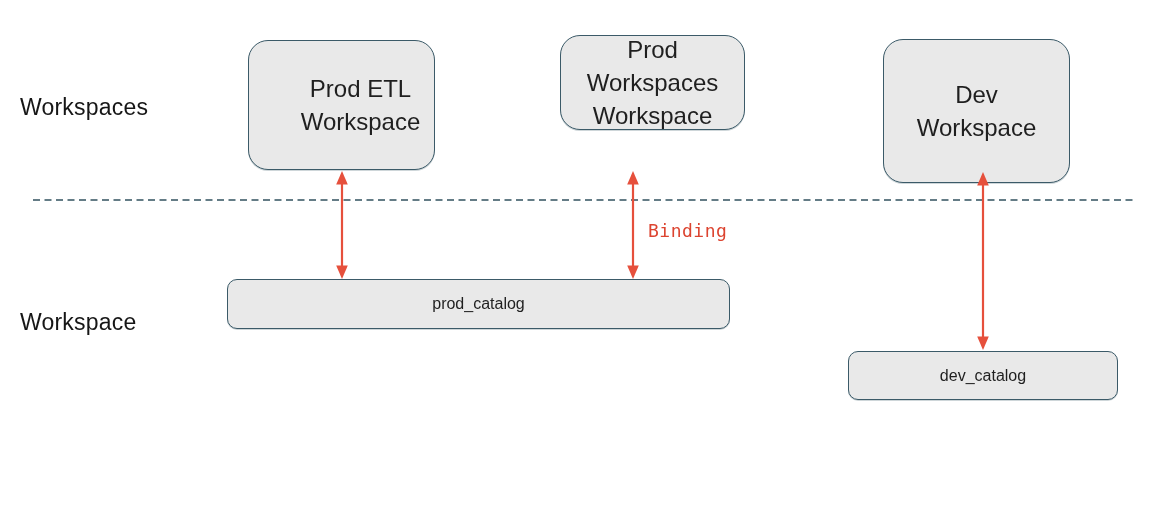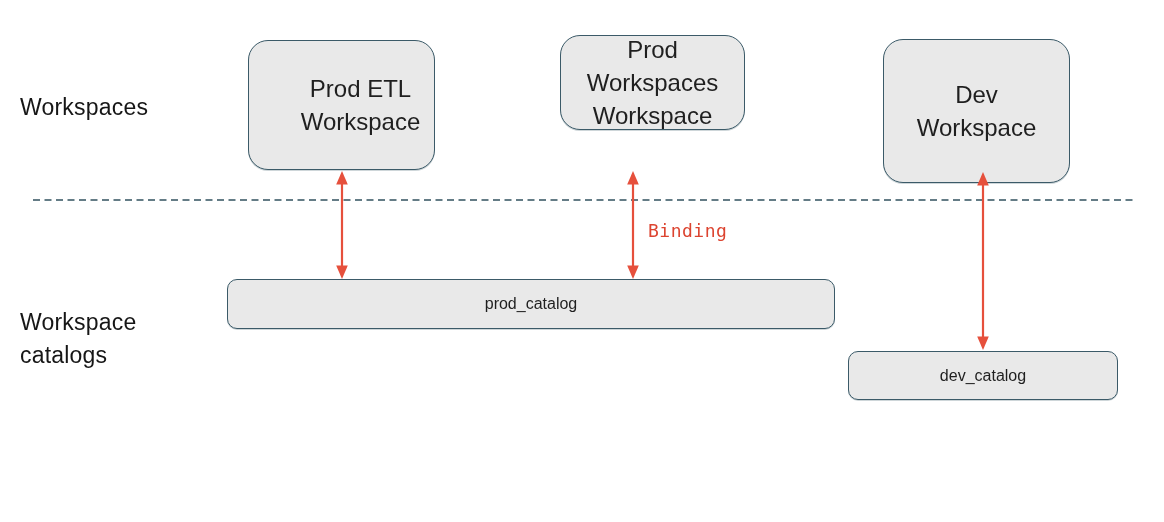--- a/index.html
+++ b/index.html
@@ -53,21 +53,21 @@
     background: var(--box-fill, #e9e9e9);
     border: 1.5px solid var(--box-border, #3b5a68);
     border-radius: 10px;
     display: flex;
     align-items: center;
     justify-content: center;
     color: #1f1f1f;
     font-size: 16px;
     box-shadow: 0 1px 0 rgba(59, 90, 104, 0.25);
   }
-  #cat-prod { left: 227px; top: 279px; width: 608px; height: 50px; }
+  #cat-prod { left: 227px; top: 279px; width: 503px; height: 50px; }
   #cat-dev  { left: 848px; top: 351px; width: 270px; height: 49px; }
 
   #binding-label {
     position: absolute;
     left: 648px;
     top: 220px;
     font-family: "DejaVu Sans Mono", monospace;
     font-size: 18px;
     color: var(--binding-red, #dc4430);
     letter-spacing: 0.5px;
@@ -87,21 +87,20 @@
 </style>
 </head>
 <body>
 
 <div class="canvas">
 
   <div class="row-label" id="lbl-workspaces">Workspaces</div>
 
   <div class="row-label" id="lbl-catalogs">
     <span>Workspace</span>
-    <span>catalogs</span>
   </div>
 
   <div class="ws-box" id="ws-prod-etl">
     <span>Prod ETL</span>
     <span>Workspace</span>
   </div>
 
   <div class="ws-box" id="ws-prod-analytics">
     <span>Prod</span>
     <span>Workspaces</span>

